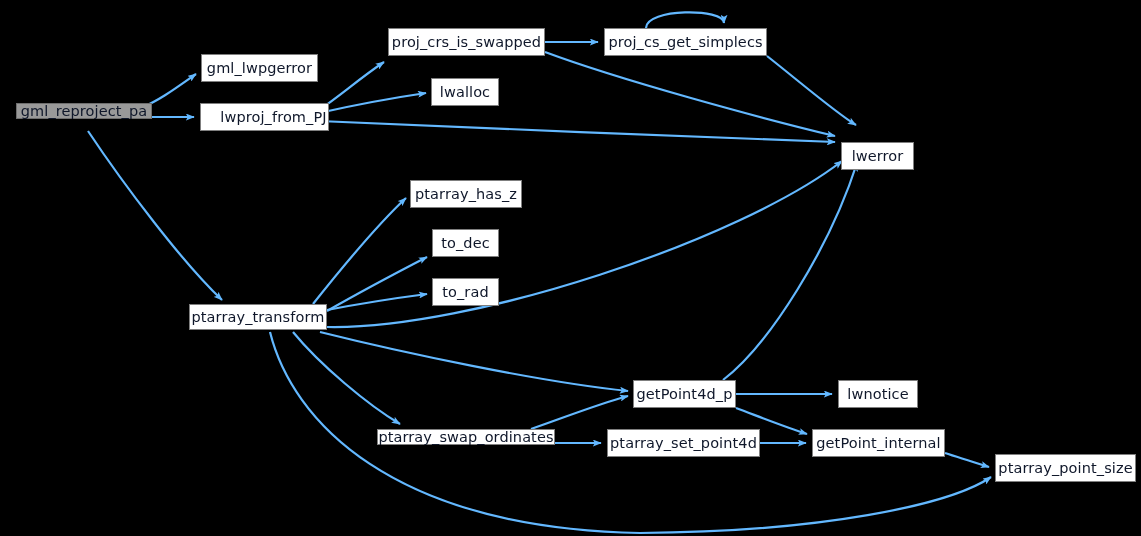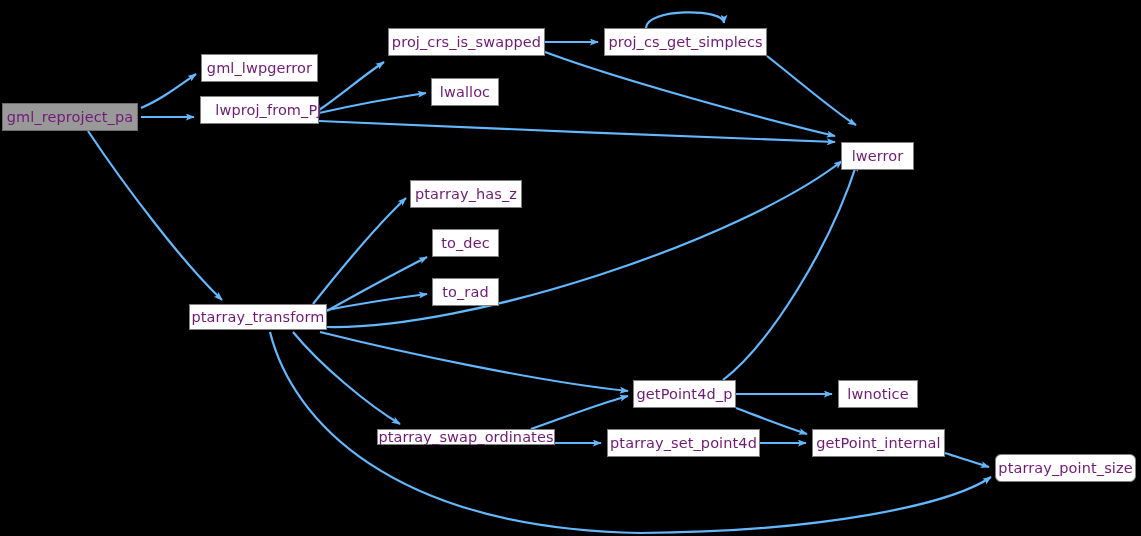--- a/index.html
+++ b/index.html
@@ -29,21 +29,21 @@
   }
   .arrow-head {
     fill: #63b8ff;
     stroke: none;
   }
   .node {
     position: absolute;
     box-sizing: border-box;
     border: 1.4px solid #7f7f7f;
     background: #ffffff;
-    color: #701a75;
+    color: #0f172a;
     display: flex;
     align-items: center;
     justify-content: center;
     font-size: 14.5px;
     line-height: 1;
     white-space: nowrap;
     letter-spacing: 0.1px;
     padding: 0 6px;
   }
   .node.highlight {
@@ -82,27 +82,27 @@
         <path class="edge-path" d="M531,429 C563,418 598,404 628,396" marker-end="url(#ah)"></path>
         <path class="edge-path" d="M555,443 L601,443" marker-end="url(#ah)"></path>
         <path class="edge-path" d="M736,394 L832,394" marker-end="url(#ah)"></path>
         <path class="edge-path" d="M723,380 C770,344 830,247 857,163" marker-end="url(#ah)"></path>
         <path class="edge-path" d="M736,408 C760,417 785,427 807,434" marker-end="url(#ah)"></path>
         <path class="edge-path" d="M760,443 L806,443" marker-end="url(#ah)"></path>
         <path class="edge-path" d="M945,453 C957,457 973,462 989,467" marker-end="url(#ah)"></path>
       </g>
   </svg>
   <div id="node-layer">
-      <div class="node highlight" style="left: 2px; top: 103px; width: 136px; height: 28px;">
+      <div class="node highlight" style="left: 16px; top: 103px; width: 136px; height: 16px;">
         <span>gml_reproject_pa</span>
       </div>
       <div class="node" style="left: 201px; top: 54px; width: 117px; height: 28px;">
         <span>gml_lwpgerror</span>
       </div>
-      <div class="node" style="left: 200px; top: 96px; width: 119px; height: 28px; padding-left: 24px;">
+      <div class="node" style="left: 200px; top: 103px; width: 129px; height: 28px; padding-left: 24px;">
         <span>lwproj_from_PJ</span>
       </div>
       <div class="node" style="left: 388px; top: 28px; width: 157px; height: 28px;">
         <span>proj_crs_is_swapped</span>
       </div>
       <div class="node" style="left: 604px; top: 28px; width: 163px; height: 28px;">
         <span>proj_cs_get_simplecs</span>
       </div>
       <div class="node" style="left: 431px; top: 78px; width: 68px; height: 28px;">
         <span>lwalloc</span>
@@ -130,17 +130,17 @@
       </div>
       <div class="node" style="left: 377px; top: 429px; width: 178px; height: 16px;">
         <span>ptarray_swap_ordinates</span>
       </div>
       <div class="node" style="left: 607px; top: 429px; width: 153px; height: 28px;">
         <span>ptarray_set_point4d</span>
       </div>
       <div class="node" style="left: 812px; top: 429px; width: 133px; height: 28px;">
         <span>getPoint_internal</span>
       </div>
-      <div class="node" style="left: 995px; top: 454px; width: 141px; height: 28px; border-radius: 6px;">
+      <div class="node" style="left: 995px; top: 454px; width: 141px; height: 28px;">
         <span>ptarray_point_size</span>
       </div>
     </div>
 </div>
 
 </body></html>

